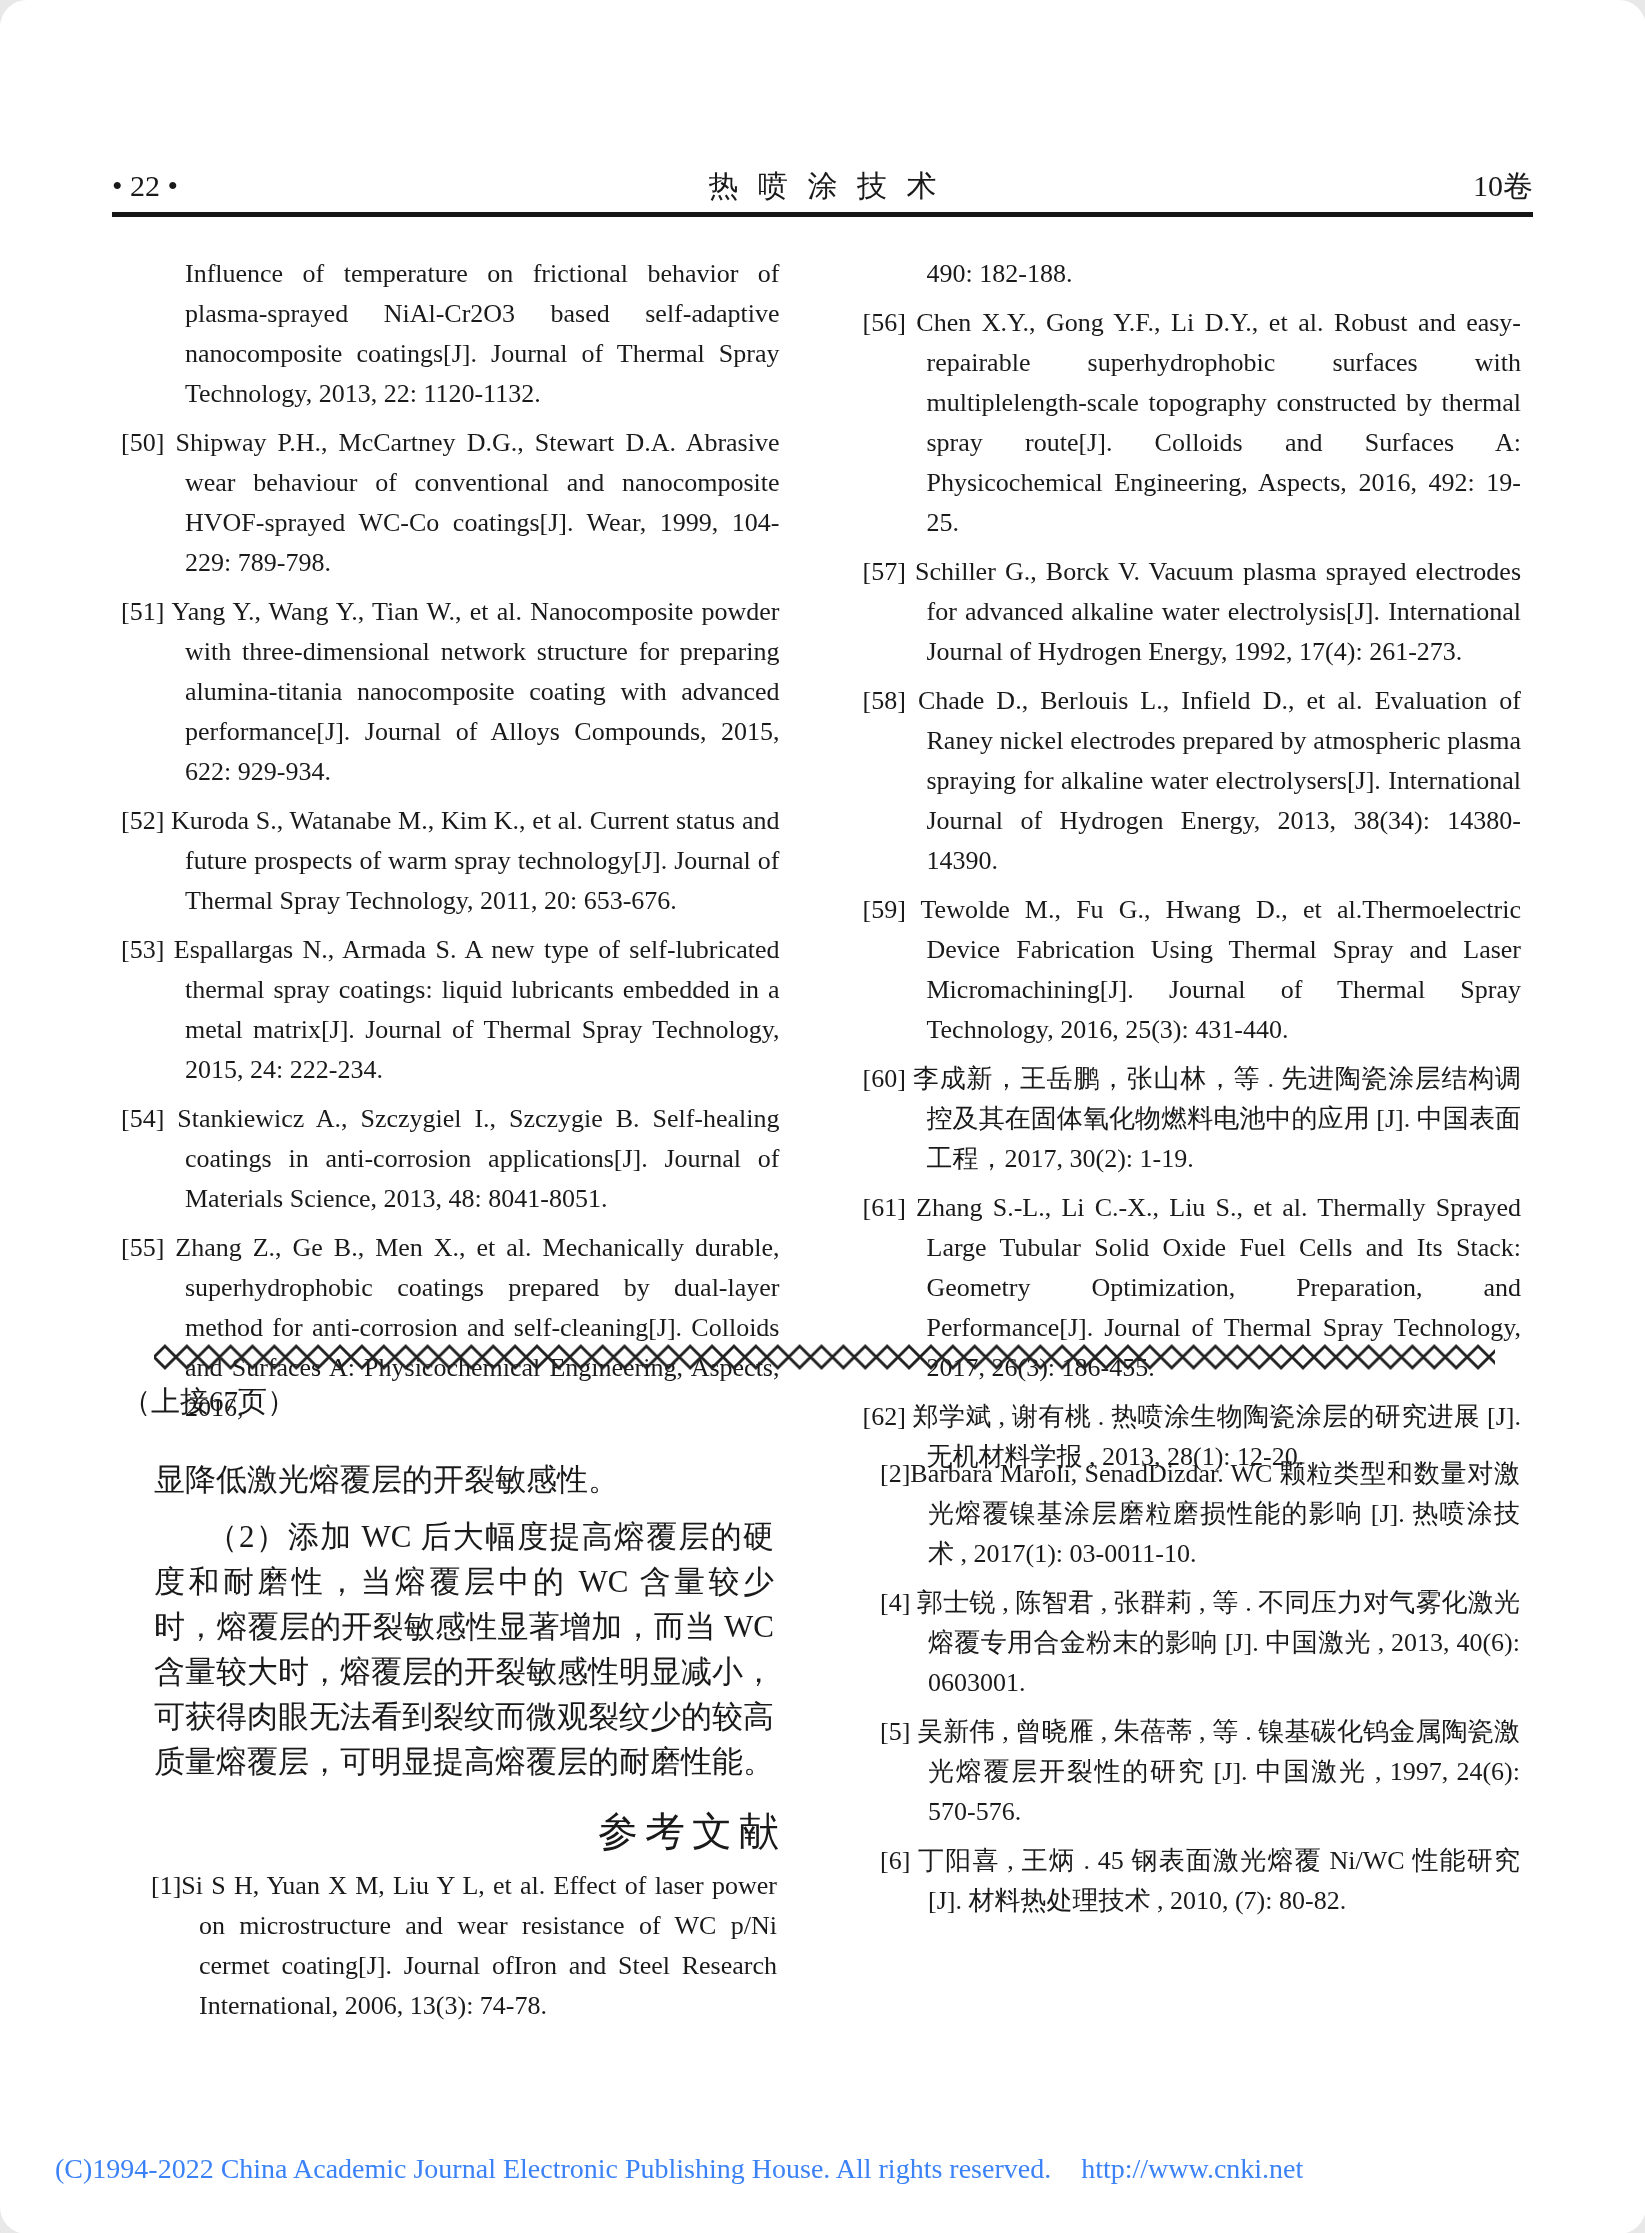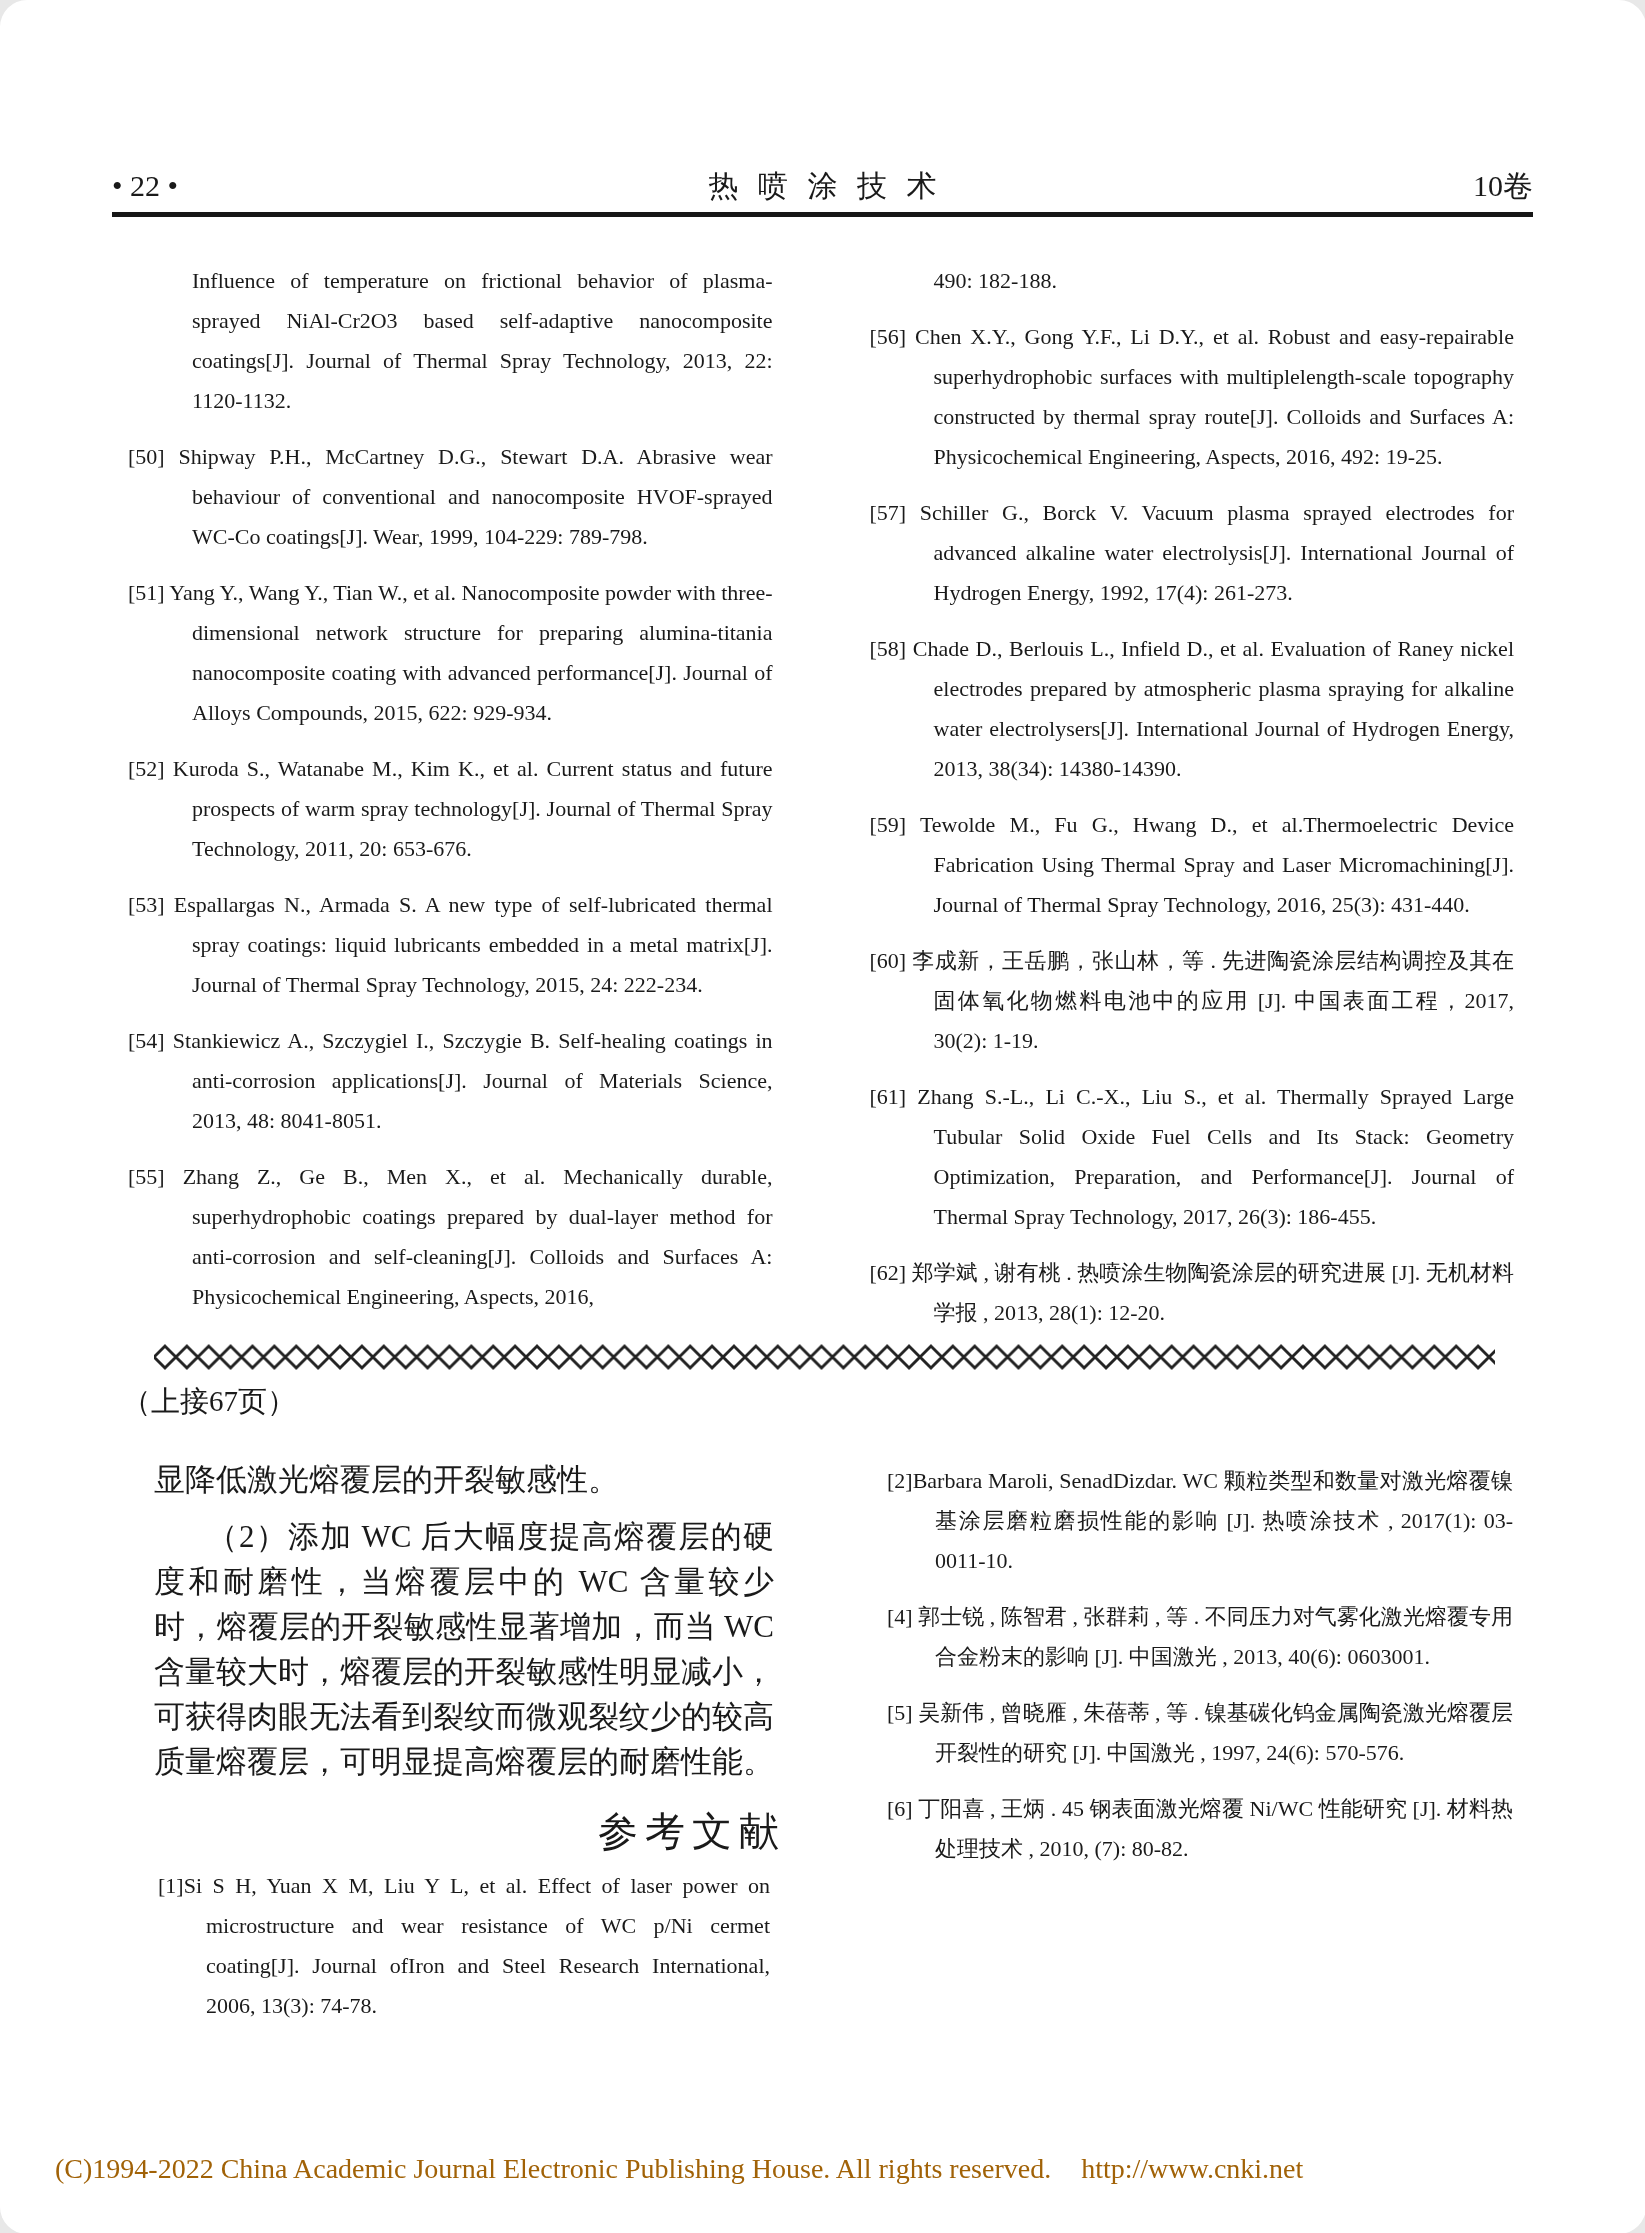--- a/index.html
+++ b/index.html
@@ -22,22 +22,22 @@
     padding-bottom:9px;
   }
   .journal-title{letter-spacing:6px;}
   
   .refs-top{
     position:absolute;left:112px;right:116px;top:245px;
     display:flex;gap:65px;
   }
   .refs-top .col{flex:1 1 0;}
   .ref{
-    margin:16px;
-    font-size:22px;line-height:40px;
+    margin:9px;
+    font-size:26px;line-height:40px;
     text-align:justify;
   }
   .refs-top .ref{padding-left:64px;text-indent:-64px;}
   .refs-top .ref.cont{text-indent:0;}
   
   .divider{position:absolute;left:154px;top:1343px;width:1341px;height:28px;}
   
   .cont-note{
     position:absolute;left:122px;top:1381px;
     font-size:29px;line-height:40px;
@@ -59,21 +59,21 @@
     margin:30px 0 16px 0;
     font-size:40px;line-height:36px;
     font-weight:normal;
     text-align:right;letter-spacing:7px;
   }
   .bottom .ref{padding-left:48px;text-indent:-48px;}
   
   .page-footer{
     position:absolute;left:55px;top:2152px;right:60px;
     font-size:28px;line-height:34px;
-    color:#a16207;
+    color:#3b82f6;
   }
   .footer-url{margin-left:30px;}
 </style>
 </head>
 <body>
 
 <div class="page">
 
   <header class="page-header">
     <span>• 22 •</span>

